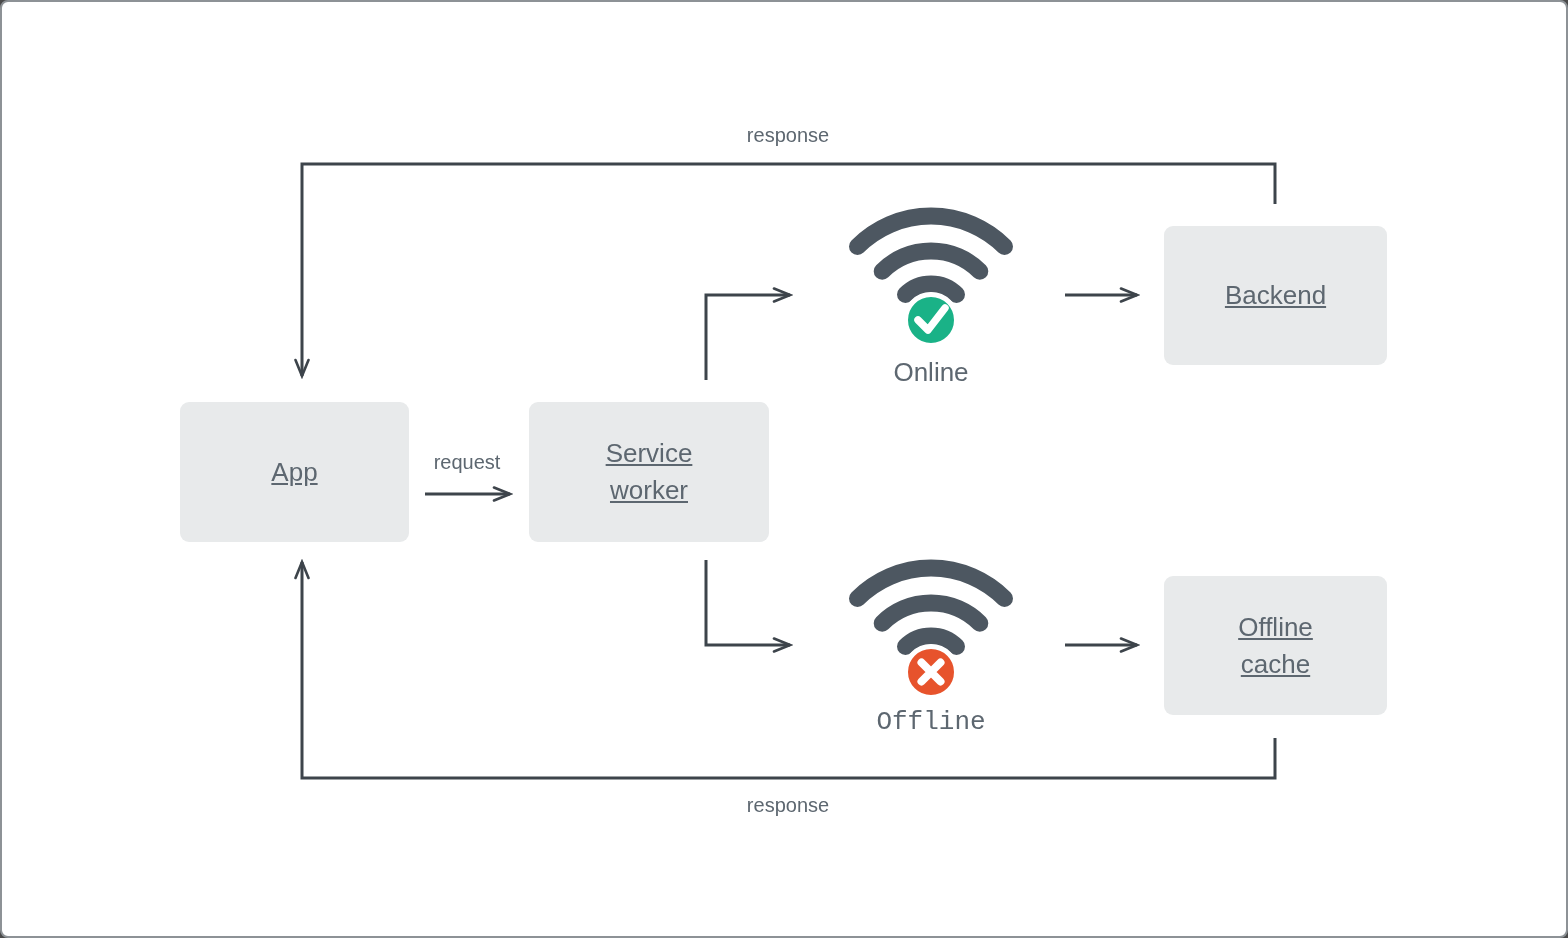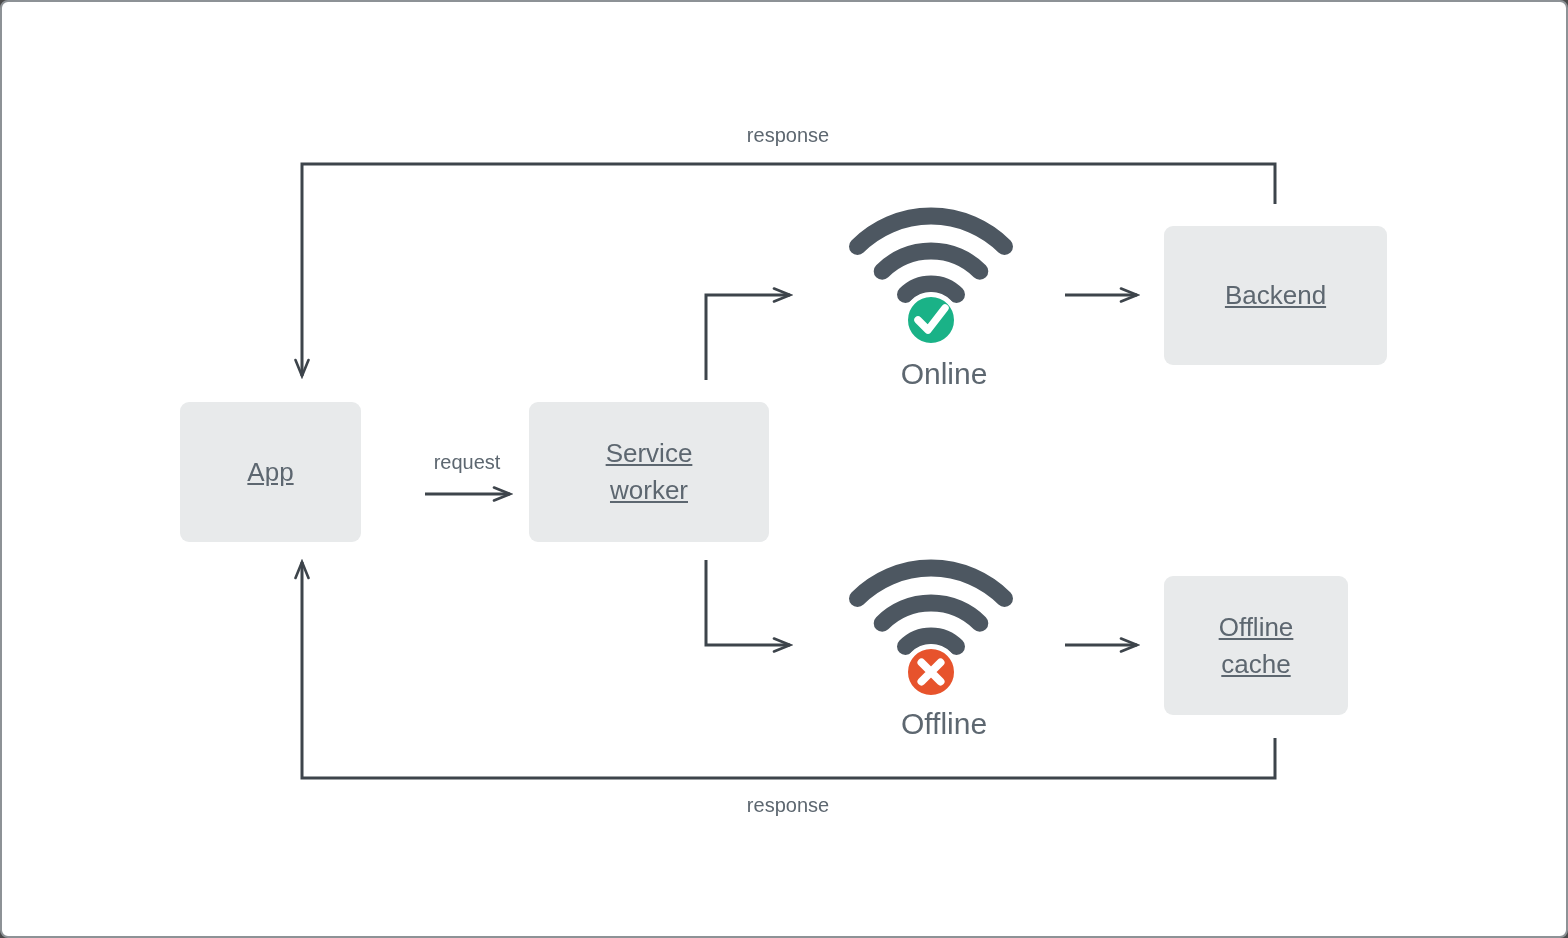--- a/index.html
+++ b/index.html
@@ -57,23 +57,22 @@
     position: absolute;
     transform: translateX(-50%);
     color: var(--node_text, #5d6770);
     font-size: 20px;
     white-space: nowrap;
   }
   .state-label {
     position: absolute;
     transform: translateX(-50%);
     color: var(--node_text, #5d6770);
-    font-size: 30px;
+    font-size: 26px;
     white-space: nowrap;
-    margin-left: 13px;
   }
   .wifi {
     position: absolute;
     width: 184px;
     height: 158px;
   }
   .wifi path.arc {
     fill: none;
     stroke: var(--wifi, #4d5761);
     stroke-width: 17;
@@ -102,33 +101,33 @@
     </defs>
     <path class="conn" d="M1273 202 V162 H300 V374" marker-end="url(#arrowhead)"></path>
     <path class="conn" d="M1273 736 V776 H300 V560" marker-end="url(#arrowhead)"></path>
     <path class="conn" d="M423 492 H508" marker-end="url(#arrowhead)"></path>
     <path class="conn" d="M704 378 V293 H788" marker-end="url(#arrowhead)"></path>
     <path class="conn" d="M704 558 V643 H788" marker-end="url(#arrowhead)"></path>
     <path class="conn" d="M1063 293 H1135" marker-end="url(#arrowhead)"></path>
     <path class="conn" d="M1063 643 H1135" marker-end="url(#arrowhead)"></path>
   </svg>
 
-  <div class="node" style="left:178px; top:400px; width:181px; height:140px;">
+  <div class="node" style="left:178px; top:400px; width:229px; height:140px;">
     <span>App</span>
   </div>
 
   <div class="node" style="left:527px; top:400px; width:240px; height:140px;">
     <span>Service worker</span>
   </div>
 
   <div class="node" style="left:1162px; top:224px; width:223px; height:139px;">
     <span>Backend</span>
   </div>
 
-  <div class="node" style="left:1162px; top:574px; width:184px; height:139px;">
+  <div class="node" style="left:1162px; top:574px; width:223px; height:139px;">
     <span>Offline cache</span>
   </div>
 
   <div class="edge-label" style="left:465px; top:449px;">request</div>
   <div class="edge-label" style="left:786px; top:122px;">response</div>
   <div class="edge-label" style="left:786px; top:792px;">response</div>
 
   <svg class="wifi" style="left:837px; top:194px;" viewBox="0 0 184 158">
     <path class="arc" d="M18.5 50.5 A104 104 0 0 1 165.5 50.5"></path>
     <path class="arc" d="M43.2 75.2 A69 69 0 0 1 140.8 75.2"></path>
@@ -139,15 +138,15 @@
 
   <svg class="wifi" style="left:837px; top:546px;" viewBox="0 0 184 158">
     <path class="arc" d="M18.5 50.5 A104 104 0 0 1 165.5 50.5"></path>
     <path class="arc" d="M43.2 75.2 A69 69 0 0 1 140.8 75.2"></path>
     <path class="arc" d="M66.5 98.5 A36 36 0 0 1 117.5 98.5"></path>
     <circle class="badge-offline" cx="92" cy="124" r="25.5"></circle>
     <path class="glyph" style="stroke-width:8;" d="M82.5 114.5 L101.5 133.5 M101.5 114.5 L82.5 133.5"></path>
   </svg>
 
   <div class="state-label" style="left:929px; top:355px;">Online</div>
-  <div class="state-label" style="left:929px; top:705px;">Offline</div>
+  <div class="state-label" style="left:929px; top:705px;font-family:Liberation Mono, monospace;">Offline</div>
 
 </div>
 
 </body></html>

